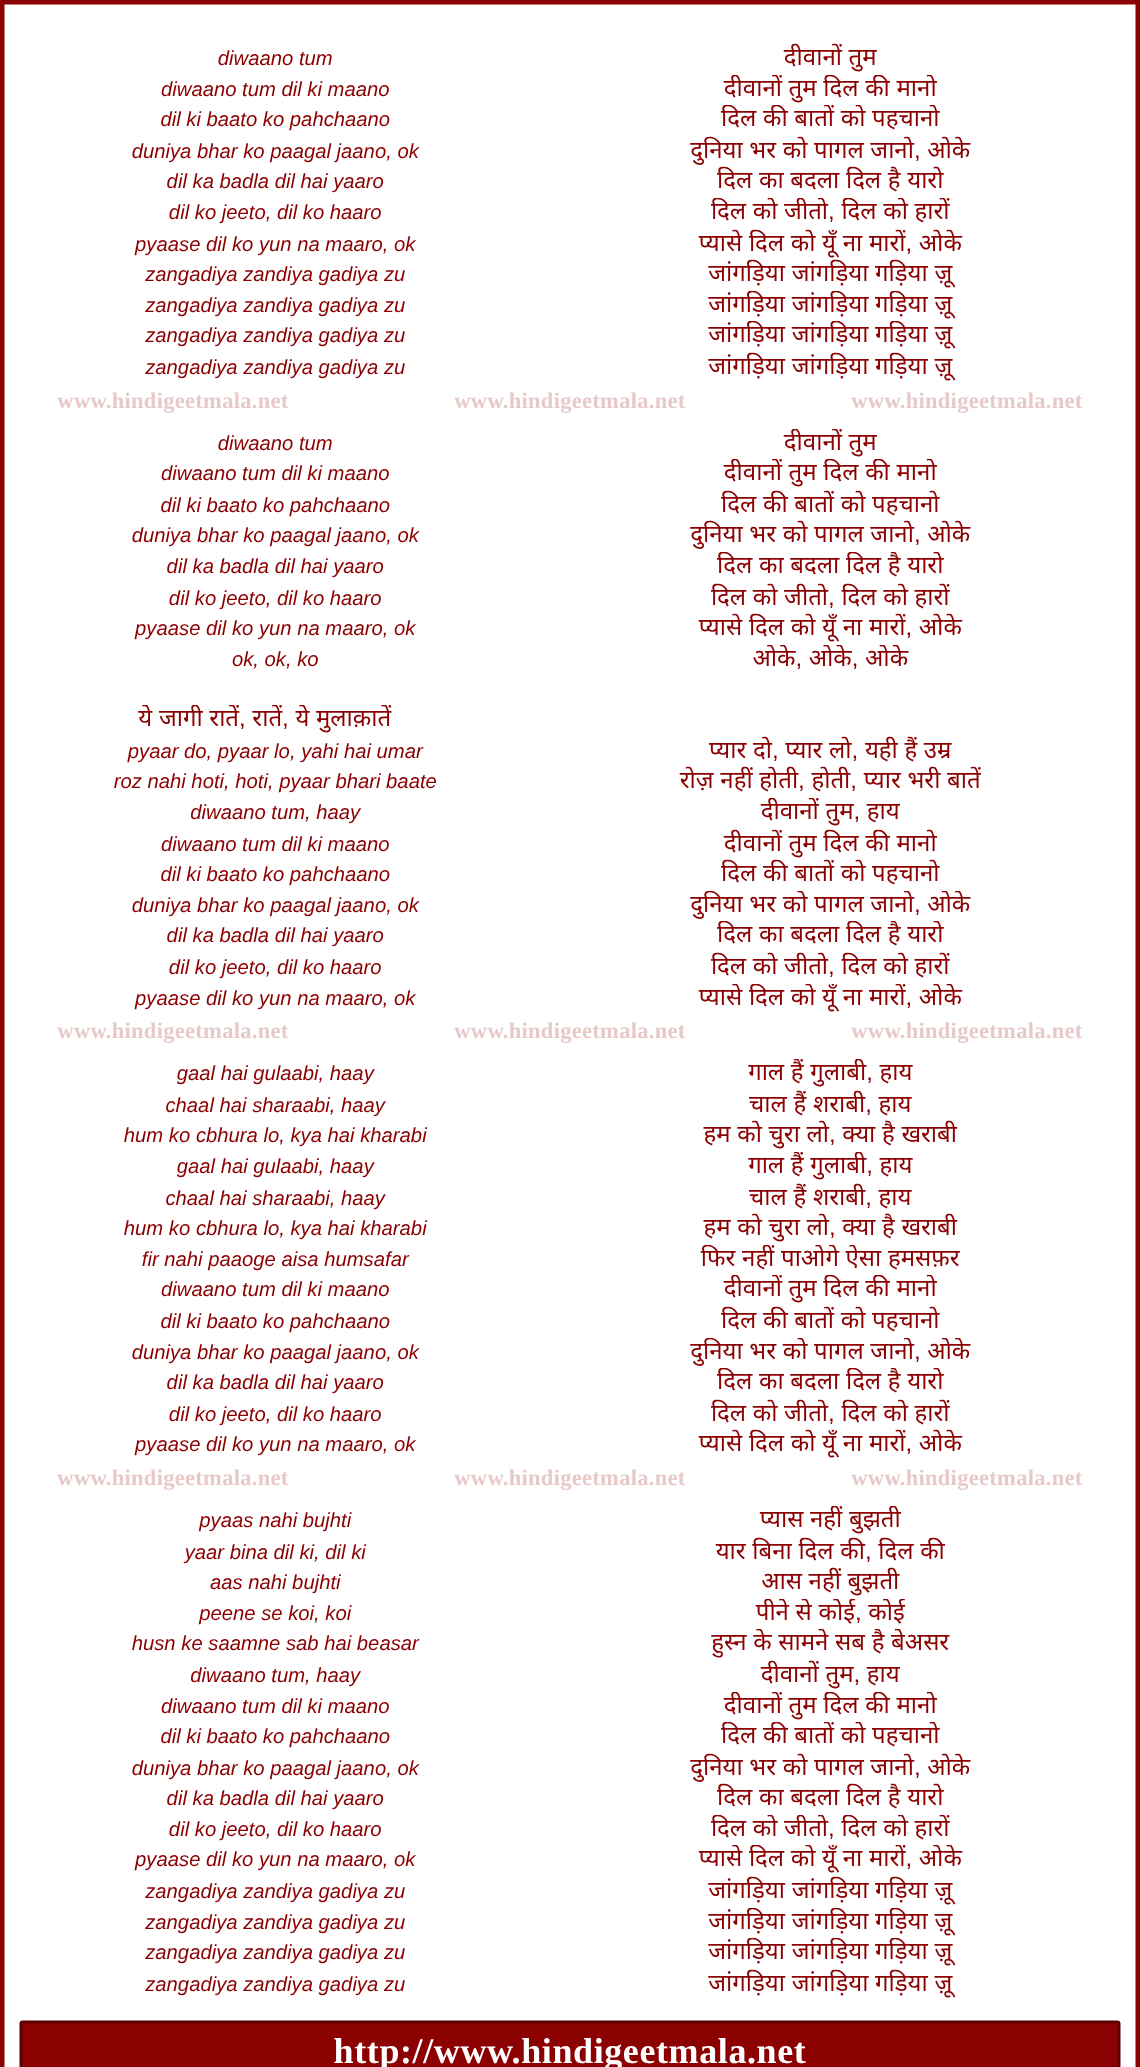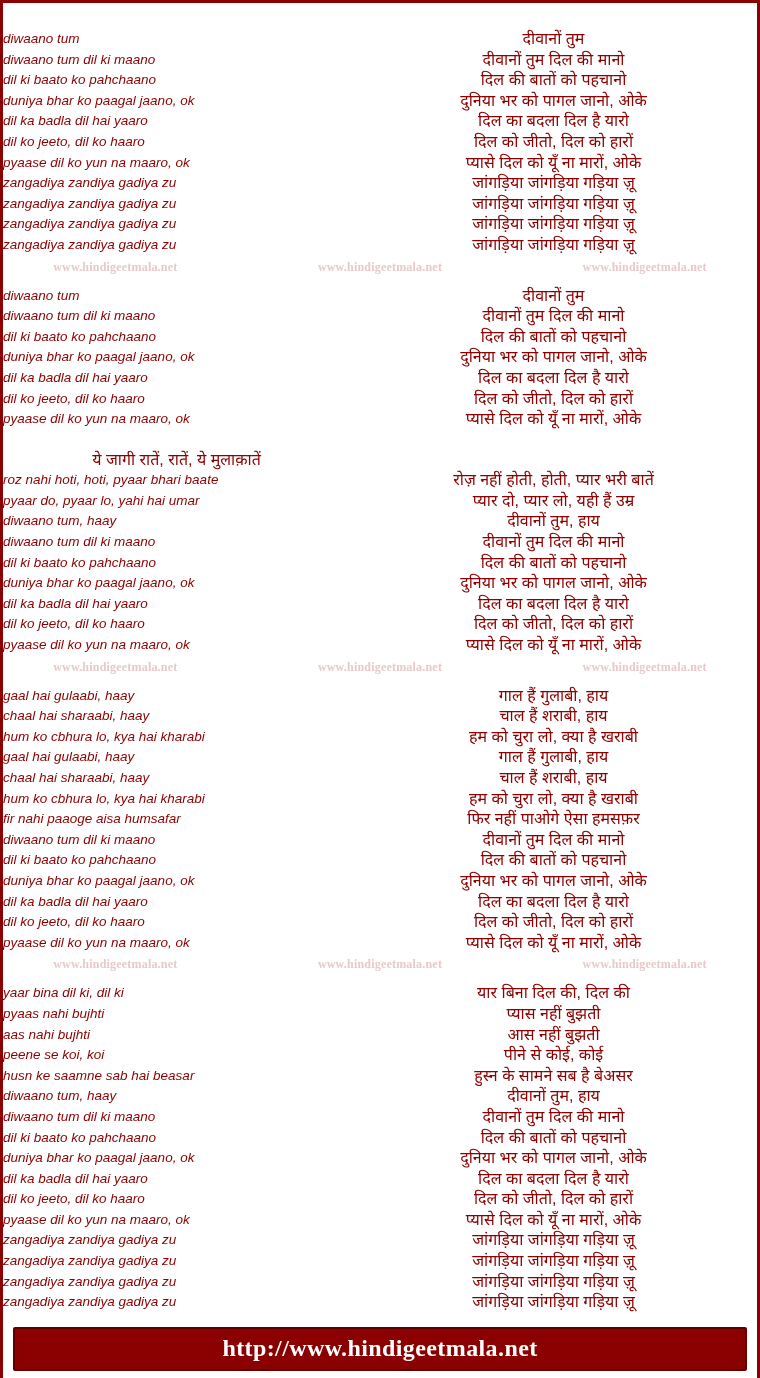--- a/index.html
+++ b/index.html
@@ -30,20 +30,21 @@
   .line-row {
     display: flex;
     width: 100%;
     box-sizing: border-box;
     line-height: 20.6px;
     min-height: 20.6px;
   }
   .col-left {
     width: 50%;
     box-sizing: border-box;
+    text-align: center;
     padding-right: 16px;
     font-style: italic;
     font-size: 13.5px;
     color: #8b0000;
     white-space: nowrap;
     overflow: hidden;
   }
   .col-right {
     width: 50%;
     box-sizing: border-box;
@@ -66,21 +67,21 @@
   .watermark-strip {
     position: absolute;
     left: 0;
     right: 0;
     top: 4px;
     display: flex;
     justify-content: space-around;
     align-items: center;
     font-family: "Liberation Serif", serif;
     font-weight: bold;
-    font-size: 12px;
+    font-size: 15px;
     color: #e8c9c9;
     letter-spacing: 0.2px;
     pointer-events: none;
     gap: 40px;
   }
   .footer {
     margin: 8px 10px 10px 10px;
     background: #8b0000;
     border: 2px solid #5e0000;
     border-radius: 2px;
@@ -178,35 +179,39 @@
             <div class="col-right">दिल का बदला दिल है यारो</div>
           </div>
           <div class="line-row">
             <div class="col-left">dil ko jeeto, dil ko haaro</div>
             <div class="col-right">दिल को जीतो, दिल को हारों</div>
           </div>
           <div class="line-row">
             <div class="col-left">pyaase dil ko yun na maaro, ok</div>
             <div class="col-right">प्यासे दिल को यूँ ना मारों, ओके</div>
           </div>
+          <div class="line-row">
+            <div class="col-left">ok, ok, ko</div>
+            <div class="col-right">ओके, ओके, ओके</div>
+          </div>
         </div>
         <div class="spacer"></div>
         <div class="block">
           <div class="line-row">
             <div class="col-right">ये जागी रातें, रातें, ये मुलाक़ातें</div>
+          </div>
+          <div class="line-row">
+            <div class="col-left">pyaar do, pyaar lo, yahi hai umar</div>
+            <div class="col-right">प्यार दो, प्यार लो, यही हैं उम्र</div>
           </div>
           <div class="line-row">
             <div class="col-left">roz nahi hoti, hoti, pyaar bhari baate</div>
             <div class="col-right">रोज़ नहीं होती, होती, प्यार भरी बातें</div>
           </div>
           <div class="line-row">
-            <div class="col-left">pyaar do, pyaar lo, yahi hai umar</div>
-            <div class="col-right">प्यार दो, प्यार लो, यही हैं उम्र</div>
-          </div>
-          <div class="line-row">
             <div class="col-left">diwaano tum, haay</div>
             <div class="col-right">दीवानों तुम, हाय</div>
           </div>
           <div class="line-row">
             <div class="col-left">diwaano tum dil ki maano</div>
             <div class="col-right">दीवानों तुम दिल की मानो</div>
           </div>
           <div class="line-row">
             <div class="col-left">dil ki baato ko pahchaano</div>
             <div class="col-right">दिल की बातों को पहचानो</div>
@@ -291,26 +296,26 @@
         </div>
         <div class="watermark-row">
           <div class="watermark-strip">
             <span>www.hindigeetmala.net</span>
             <span>www.hindigeetmala.net</span>
             <span>www.hindigeetmala.net</span>
           </div>
         </div>
         <div class="block">
           <div class="line-row">
+            <div class="col-left">pyaas nahi bujhti</div>
+            <div class="col-right">प्यास नहीं बुझती</div>
+          </div>
+          <div class="line-row">
             <div class="col-left">yaar bina dil ki, dil ki</div>
             <div class="col-right">यार बिना दिल की, दिल की</div>
-          </div>
-          <div class="line-row">
-            <div class="col-left">pyaas nahi bujhti</div>
-            <div class="col-right">प्यास नहीं बुझती</div>
           </div>
           <div class="line-row">
             <div class="col-left">aas nahi bujhti</div>
             <div class="col-right">आस नहीं बुझती</div>
           </div>
           <div class="line-row">
             <div class="col-left">peene se koi, koi</div>
             <div class="col-right">पीने से कोई, कोई</div>
           </div>
           <div class="line-row">

